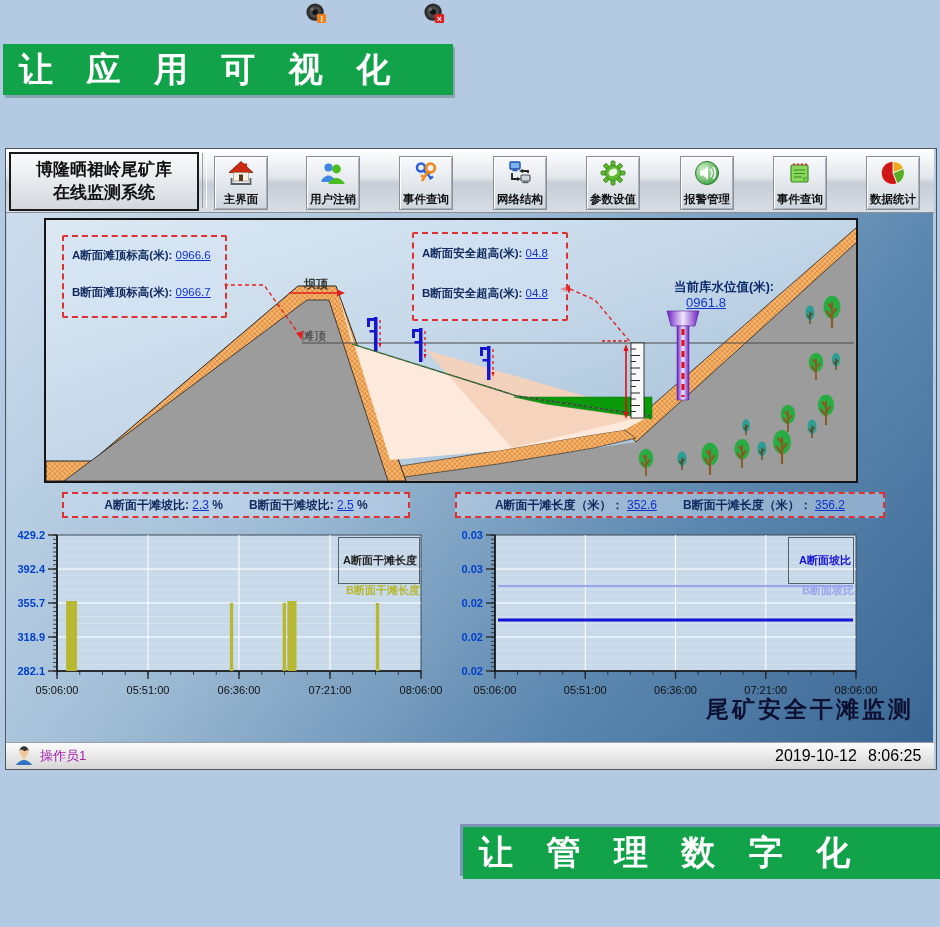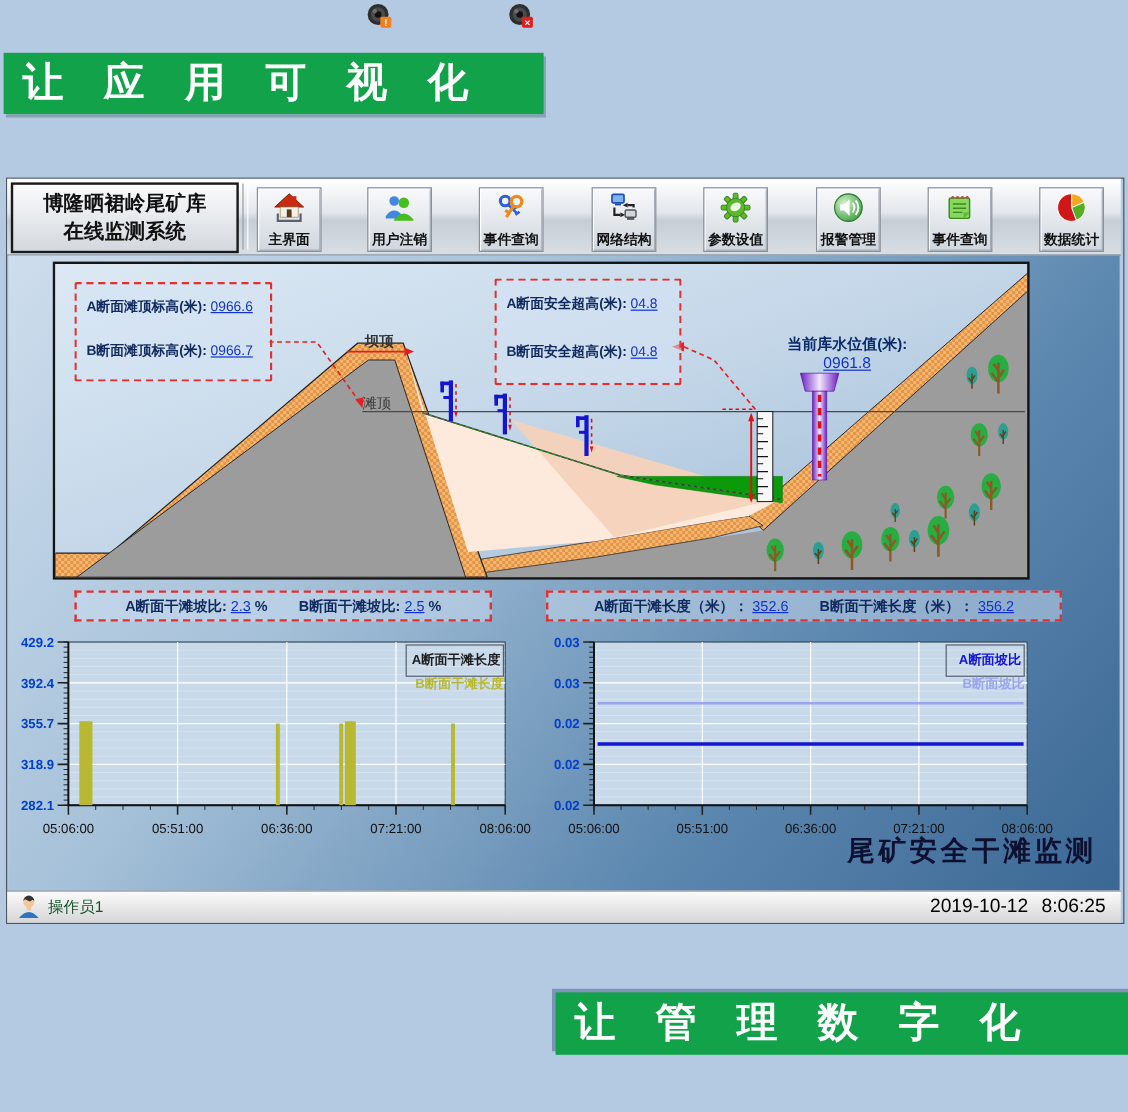--- a/index.html
+++ b/index.html
@@ -25,31 +25,31 @@
   .tbtn svg{position:absolute;top:3px;left:13px;width:26px;height:26px;}
   .tbtn .lbl{font-size:11.5px;color:#111;font-weight:bold;margin-bottom:2px;white-space:nowrap;}
   
   #panel{left:7px;top:213px;width:926px;height:529px;
          background:linear-gradient(128deg,#cedded 0%,#a4c0d8 35%,#5c87af 70%,#3a6794 100%);}
   #frame{left:44px;top:218px;width:810px;height:261px;border:2px solid #151515;overflow:hidden;}
   
   .ann{position:absolute;border:2px dashed #e03030;background:rgba(213,228,244,.55);border-radius:2px;}
   .ann .row{position:absolute;left:8px;white-space:nowrap;font-size:11.5px;font-weight:bold;color:#102a5e;}
   .lnk{color:#1133cc;text-decoration:underline;font-weight:normal;cursor:pointer;}
-  #wl-label{left:638px;top:279px;width:136px;text-align:center;font-size:12.5px;font-weight:bold;color:#0a2a6a;}
+  #wl-label{left:638px;top:279px;width:136px;text-align:right;font-size:12.5px;font-weight:bold;color:#0a2a6a;}
   #wl-value{left:638px;top:295px;width:136px;text-align:center;font-size:13px;}
   
   .ibar{position:absolute;height:22px;border:2px dashed #e03030;background:rgba(205,222,242,.5);
         display:flex;align-items:center;justify-content:center;gap:26px;font-size:12px;}
   .ibar .lb{font-weight:bold;color:#102a5e;white-space:nowrap;}
   
   .chart{position:absolute;}
   .legend{position:absolute;text-align:right;font-size:11px;line-height:13px;font-weight:bold;}
   .legend .li{white-space:nowrap;}
-  .legend .boxed{border:1px solid #55606e;padding:6px 2px;}
+  .legend .boxed{border:1px solid #55606e;padding:16px 2px;}
   #panel-title{left:706px;top:694px;font-size:23px;font-weight:bold;color:#0d1030;letter-spacing:3px;white-space:nowrap;}
   
   #statusbar{left:6px;top:742px;width:928px;height:26px;background:linear-gradient(#fbfbfb,#d6d6d6);
              border-top:1px solid #9aa0a6;}
   .sicon{position:absolute;top:2px;width:22px;height:22px;cursor:pointer;}
   text{font-family:"Liberation Sans","DejaVu Sans",sans-serif;}
 </style>
 </head>
 <body>
 <div id="page">
@@ -525,21 +525,21 @@
 
 <div class="abs" id="panel-title">尾矿安全干滩监测</div>
 
 <div class="abs" id="statusbar"></div>
 <svg class="abs" style="left:13px;top:744px;width:22px;height:22px" viewBox="0 0 24 24">
   <path d="M3,23 q9,-11 18,0 z" fill="#2f74c0"></path>
   <rect x="10" y="12" width="4" height="4" fill="#f2c79a"></rect>
   <circle cx="12" cy="8.5" r="5" fill="#f2c79a"></circle>
   <path d="M7,7.5 a5,5 0 0 1 10,0 l-1.5,-1.2 l-2.5,1.5 l-4.5,-2 z" fill="#333"></path>
 </svg>
-<span class="txt abs" style="left:40px;top:747px;font-size:13px;color:#14532d">操作员1</span>
+<span class="txt abs" style="left:40px;top:747px;font-size:13px;color:#a21caf">操作员1</span>
 <svg class="sicon" style="left:305px" viewBox="0 0 24 24">
   <circle cx="11" cy="11" r="9.5" fill="#2e2e2e"></circle>
       <circle cx="11" cy="11" r="6.5" fill="#4a4a4a"></circle>
   <circle cx="11" cy="11" r="3" fill="#111"></circle>
       <circle cx="8" cy="8" r="2" fill="#888" opacity="0.6"></circle>
   <rect x="13" y="13" width="10" height="10" rx="1.5" fill="#f08020"></rect>
   <text x="18" y="21.5" font-size="9" fill="#fff" text-anchor="middle" font-weight="bold">!</text>
 </svg>
 <svg class="sicon" style="left:423px" viewBox="0 0 24 24">
   <circle cx="11" cy="11" r="9.5" fill="#2e2e2e"></circle>

